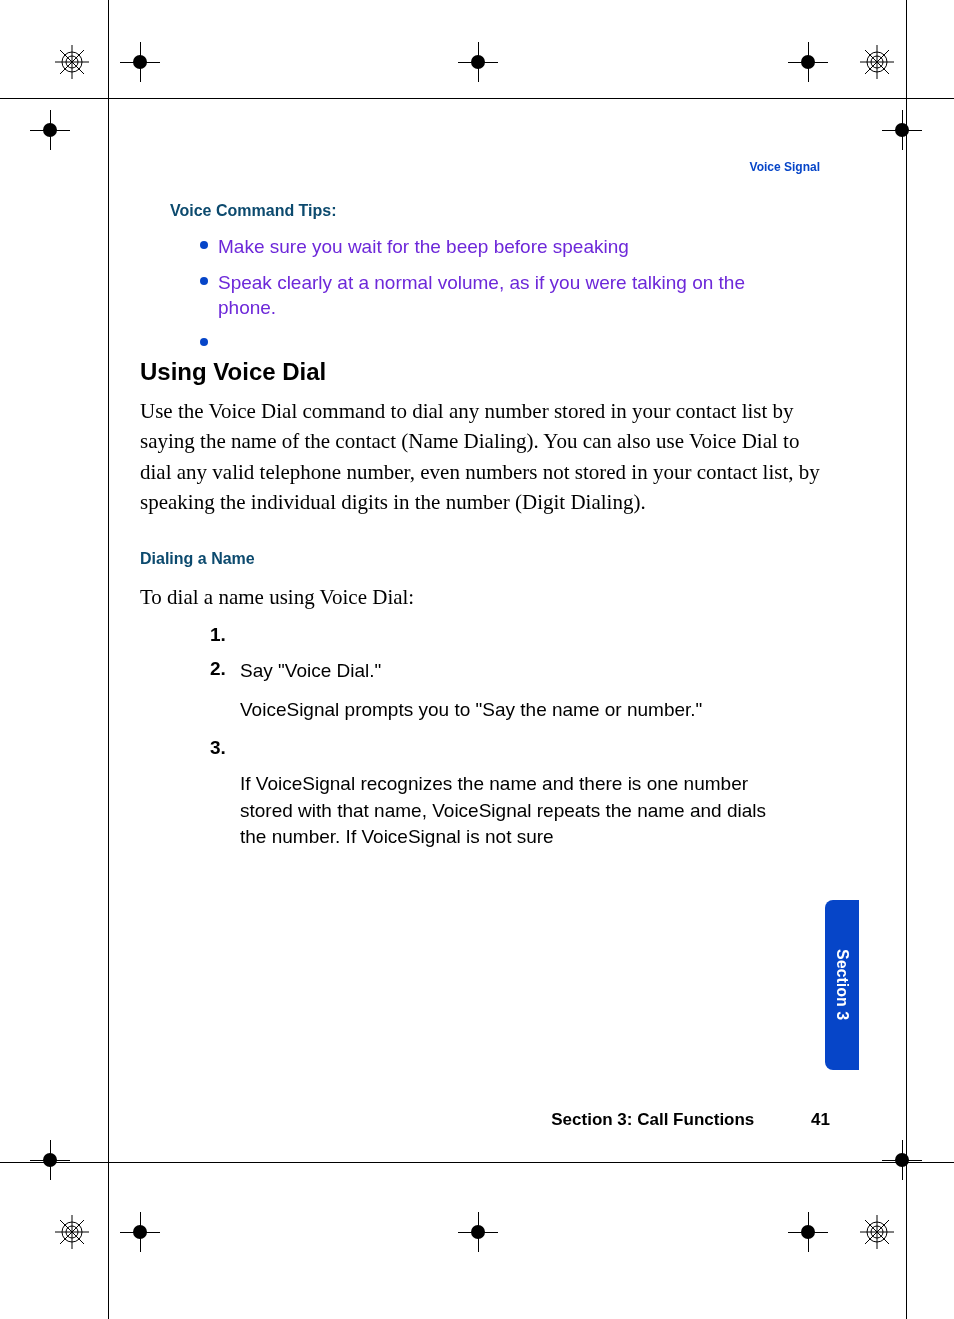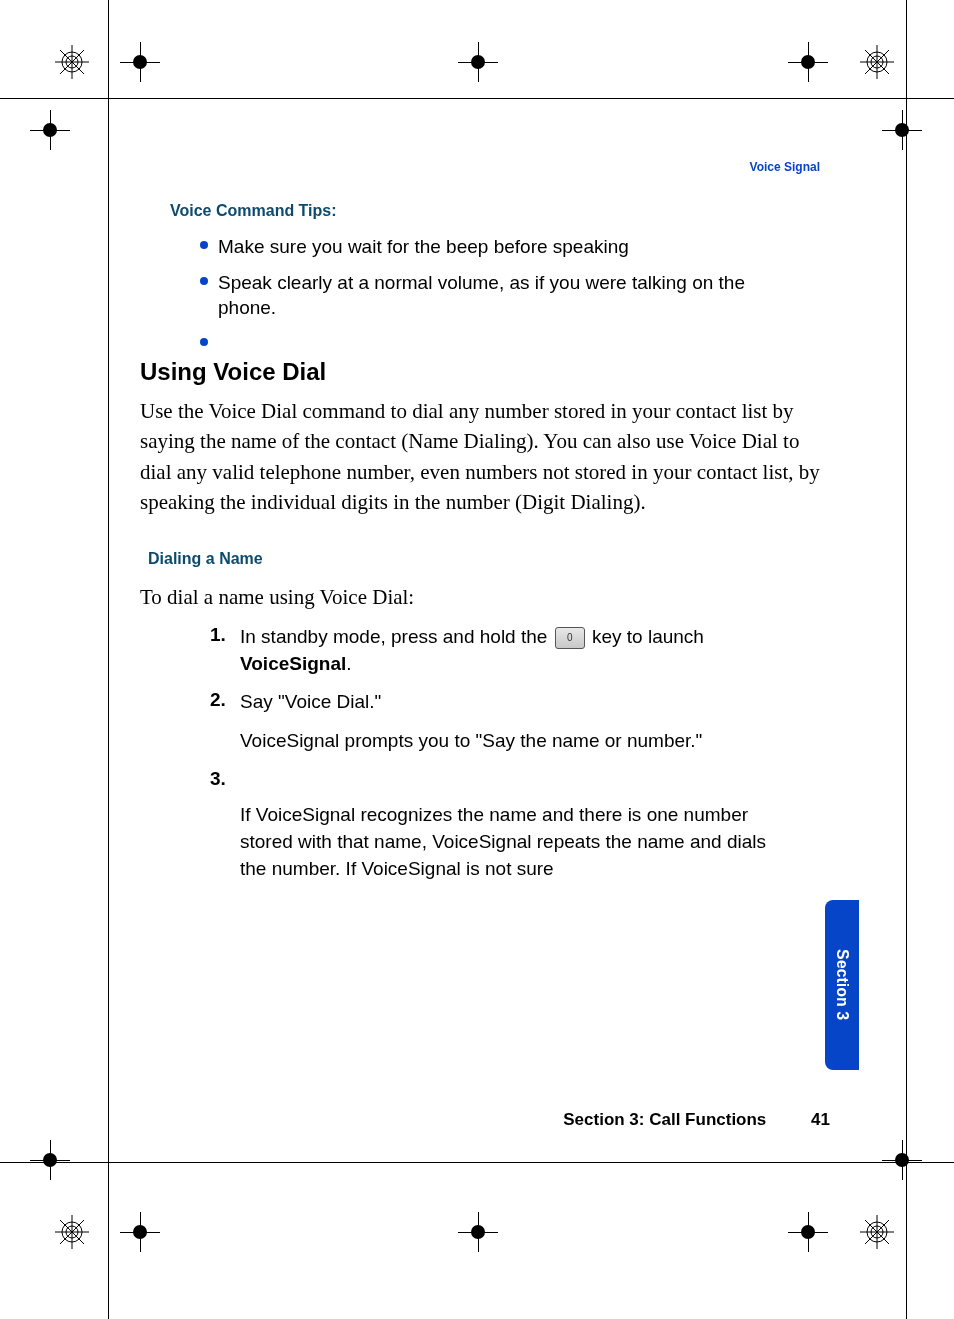--- a/index.html
+++ b/index.html
@@ -43,21 +43,21 @@
     width: 8px;
     height: 8px;
     border-radius: 50%;
     background: #0645c8;
     margin-top: 7px;
     margin-right: 10px;
     flex-shrink: 0;
   }
   .bullet-text {
     font-size: 19px;
-    color: #000000;
+    color: #6d28d9;
     line-height: 1.35;
     max-width: 560px;
   }
   .heading-black {
     font-size: 24px;
     font-weight: bold;
     color: #000;
     margin: 10px 0 10px 0;
   }
   .body-serif {
@@ -133,21 +133,21 @@
   .footer {
     position: absolute;
     left: 0;
     top: 1110px;
     width: 830px;
     text-align: right;
     font-size: 17px;
     font-weight: bold;
   }
   .footer .sec {
-    margin-right: 40px;
+    margin-right: 52px;
   }
   .hline {
     position:absolute;
     height:1px;
     background:#000;
   }
   .vline {
     position:absolute;
     width:1px;
     background:#000;
@@ -291,30 +291,27 @@
       <div class="bullet-text">Speak clearly at a normal volume, as if you were talking on the phone.</div>
     </div>
     <div class="bullet-row">
       <div class="bullet-dot"></div>
     </div>
   </div>
 
   <div class="heading-black">Using Voice Dial</div>
   <div class="body-serif">Use the Voice Dial command to dial any number stored in your contact list by saying the name of the contact (Name Dialing). You can also use Voice Dial to dial any valid telephone number, even numbers not stored in your contact list, by speaking the individual digits in the number (Digit Dialing).</div>
 
-  <div class="subheading-blue" style="margin-left:8px;">Dialing a Name</div>
+  <div class="subheading-blue" style="margin-left:0;">Dialing a Name</div>
   <div class="intro-serif">To dial a name using Voice Dial:</div>
 
   <div class="steps">
 
     <div class="step">
       <div class="step-num">1.</div>
-      <div class="step-body">
-        <span>In standby mode, press and hold the </span><span class="key-icon">0</span><span> key to launch </span><b>VoiceSignal</b><span>.</span>
-      </div>
     </div>
 
     <div class="step">
       <div class="step-num">2.</div>
       <div class="step-body">Say "Voice Dial."</div>
     </div>
     <div class="step-followup">VoiceSignal prompts you to "Say the name or number."</div>
 
     <div class="step">
       <div class="step-num">3.</div>

